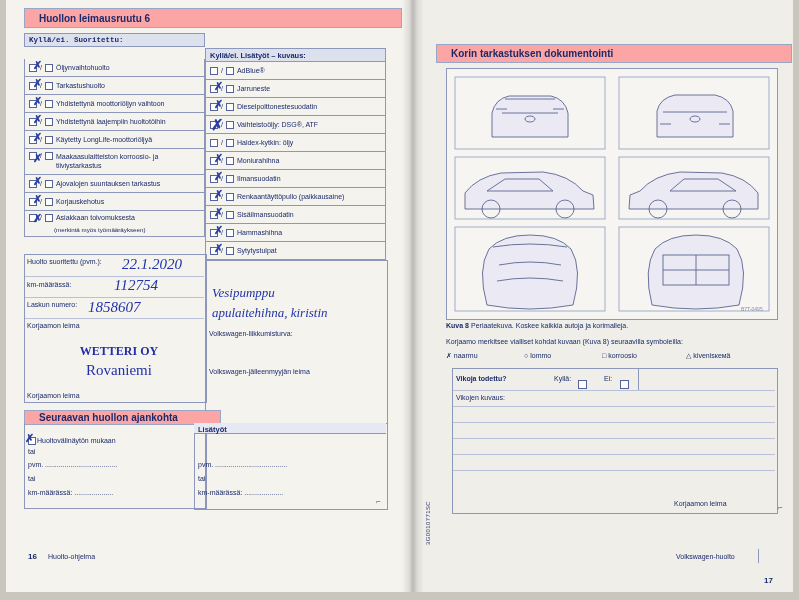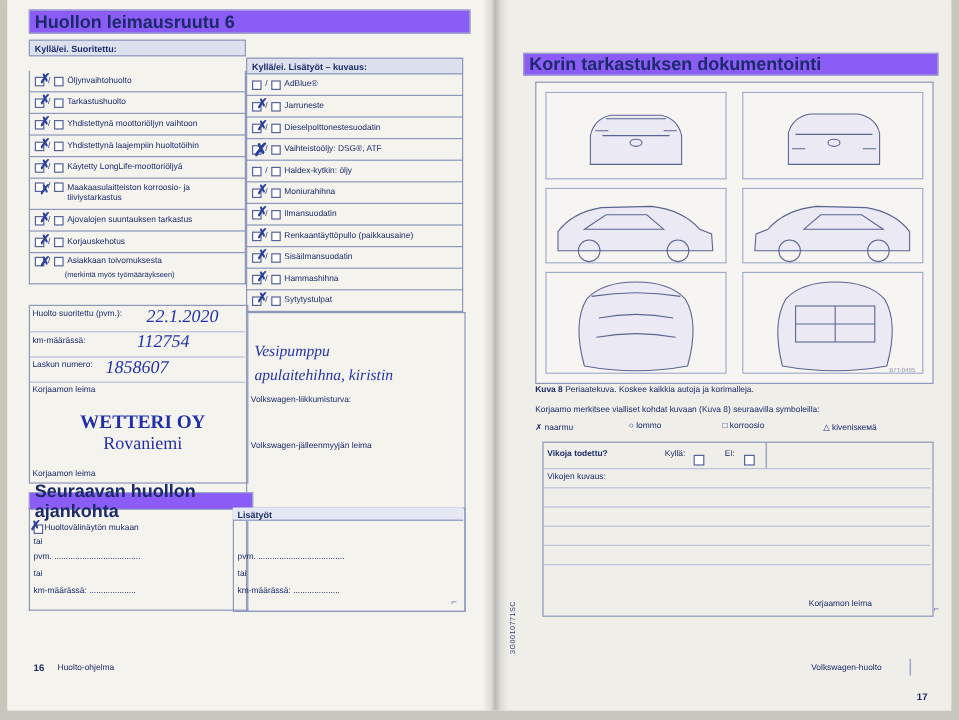--- a/index.html
+++ b/index.html
@@ -16,23 +16,23 @@
     background:#f2f1ec;
     box-shadow:0 0 6px rgba(0,0,0,.35) inset;
   }
   .leaf-left{position:absolute;left:0;top:0;width:404px;height:592px;background:#f4f3ee;}
   .leaf-right{position:absolute;left:404px;top:0;width:383px;height:592px;background:#efeee9;}
   .gutter{
     position:absolute;left:396px;top:0;width:22px;height:592px;
     background:linear-gradient(to right,rgba(0,0,0,0) 0%,rgba(0,0,0,.10) 35%,rgba(0,0,0,.22) 50%,rgba(0,0,0,.08) 70%,rgba(0,0,0,0) 100%);
   }
   .hdrbar{
-    position:absolute;background:#8b5cf6;border:1px solid #9aa6c8;
-    font-size:15px;font-weight:bold;color:#1b2a6b;
-    display:flex;align-items:center;padding-left:4px;
+    position:absolute;background:#fca5a5;border:1px solid #9aa6c8;
+    font-size:10px;font-weight:bold;color:#1b2a6b;
+    display:flex;align-items:center;padding-left:14px;
   }
 
   
   #lefttitle{left:18px;top:8px;width:362px;height:18px;}
   .tbl{position:absolute;border:1px solid #8c97bb;}
   .cellhdr{
     position:absolute;background:#dde1ee;border-bottom:1px solid #8c97bb;
     font-size:7.5px;font-weight:bold;padding:2px 4px;box-sizing:border-box;
   }
   .row{
@@ -79,21 +79,21 @@
 
 <div class="page">
   <div class="paper">
     <div class="leaf-left"></div>
     <div class="leaf-right"></div>
 
     <div class="hdrbar" id="lefttitle">Huollon leimausruutu 6</div>
 
     <div class="tbl" style="left:18px;top:30px;width:362px;height:64px;border:0;"></div>
 
-    <div class="cellhdr" style="left:18px;top:33px;width:181px;height:14px;border:1px solid #8c97bb;">Kyllä/ei. Suoritettu:</div>
+    <div class="cellhdr" style="left:18px;top:33px;width:181px;height:14px;border:1px solid #8c97bb;font-family:Liberation Mono, monospace;">Kyllä/ei. Suoritettu:</div>
     <div class="cellhdr" style="left:199px;top:48px;width:181px;height:14px;border:1px solid #8c97bb;">Kyllä/ei. Lisätyöt – kuvaus:</div>
 
     <div class="row" style="left:18px;top:59px;width:181px;height:18px;border:1px solid #8c97bb;border-top:0;">
       <span class="chk"></span>
         <span class="slash">/</span>
       <span class="chk"></span>
       <span>Öljynvaihtohuolto</span>
     </div>
     <div class="row" style="left:18px;top:77px;width:181px;height:18px;border:1px solid #8c97bb;border-top:0;">
       <span class="chk"></span>
@@ -238,21 +238,21 @@
     <div class="lbl" style="left:21px;top:281px;">km-määrässä:</div>
     <div class="hline" style="left:19px;top:297px;width:179px;"></div>
     <div class="lbl" style="left:21px;top:301px;">Laskun numero:</div>
     <div class="hline" style="left:19px;top:318px;width:179px;"></div>
     <div class="lbl" style="left:21px;top:322px;">Korjaamon leima</div>
 
     <div class="hand" style="left:116px;top:256px;font-size:15px;">22.1.2020</div>
     <div class="hand" style="left:108px;top:277px;font-size:15px;">112754</div>
     <div class="hand" style="left:82px;top:299px;font-size:15px;">1858607</div>
 
-    <div class="stamp" style="left:48px;top:344px;width:130px;font-size:16px;">WETTERI OY</div>
+    <div class="stamp" style="left:48px;top:344px;width:130px;font-size:12px;">WETTERI OY</div>
     <div class="stamp" style="left:48px;top:362px;width:130px;font-size:15px;font-weight:normal;">Rovaniemi</div>
     <div class="lbl" style="left:21px;top:392px;">Korjaamon leima</div>
 
     <div style="position:absolute;left:199px;top:260px;width:181px;height:248px;border:1px solid #8c97bb;"></div>
     <div class="lbl" style="left:203px;top:330px;">Volkswagen-liikkumisturva:</div>
     <div class="lbl" style="left:203px;top:368px;">Volkswagen-jälleenmyyjän leima</div>
     <div class="hand" style="left:206px;top:285px;font-size:13px;">Vesipumppu</div>
     <div class="hand" style="left:206px;top:305px;font-size:13px;text-align:right;">apulaitehihna, kiristin</div>
     <div class="corner" style="left:370px;top:497px;">⌐</div>
 

